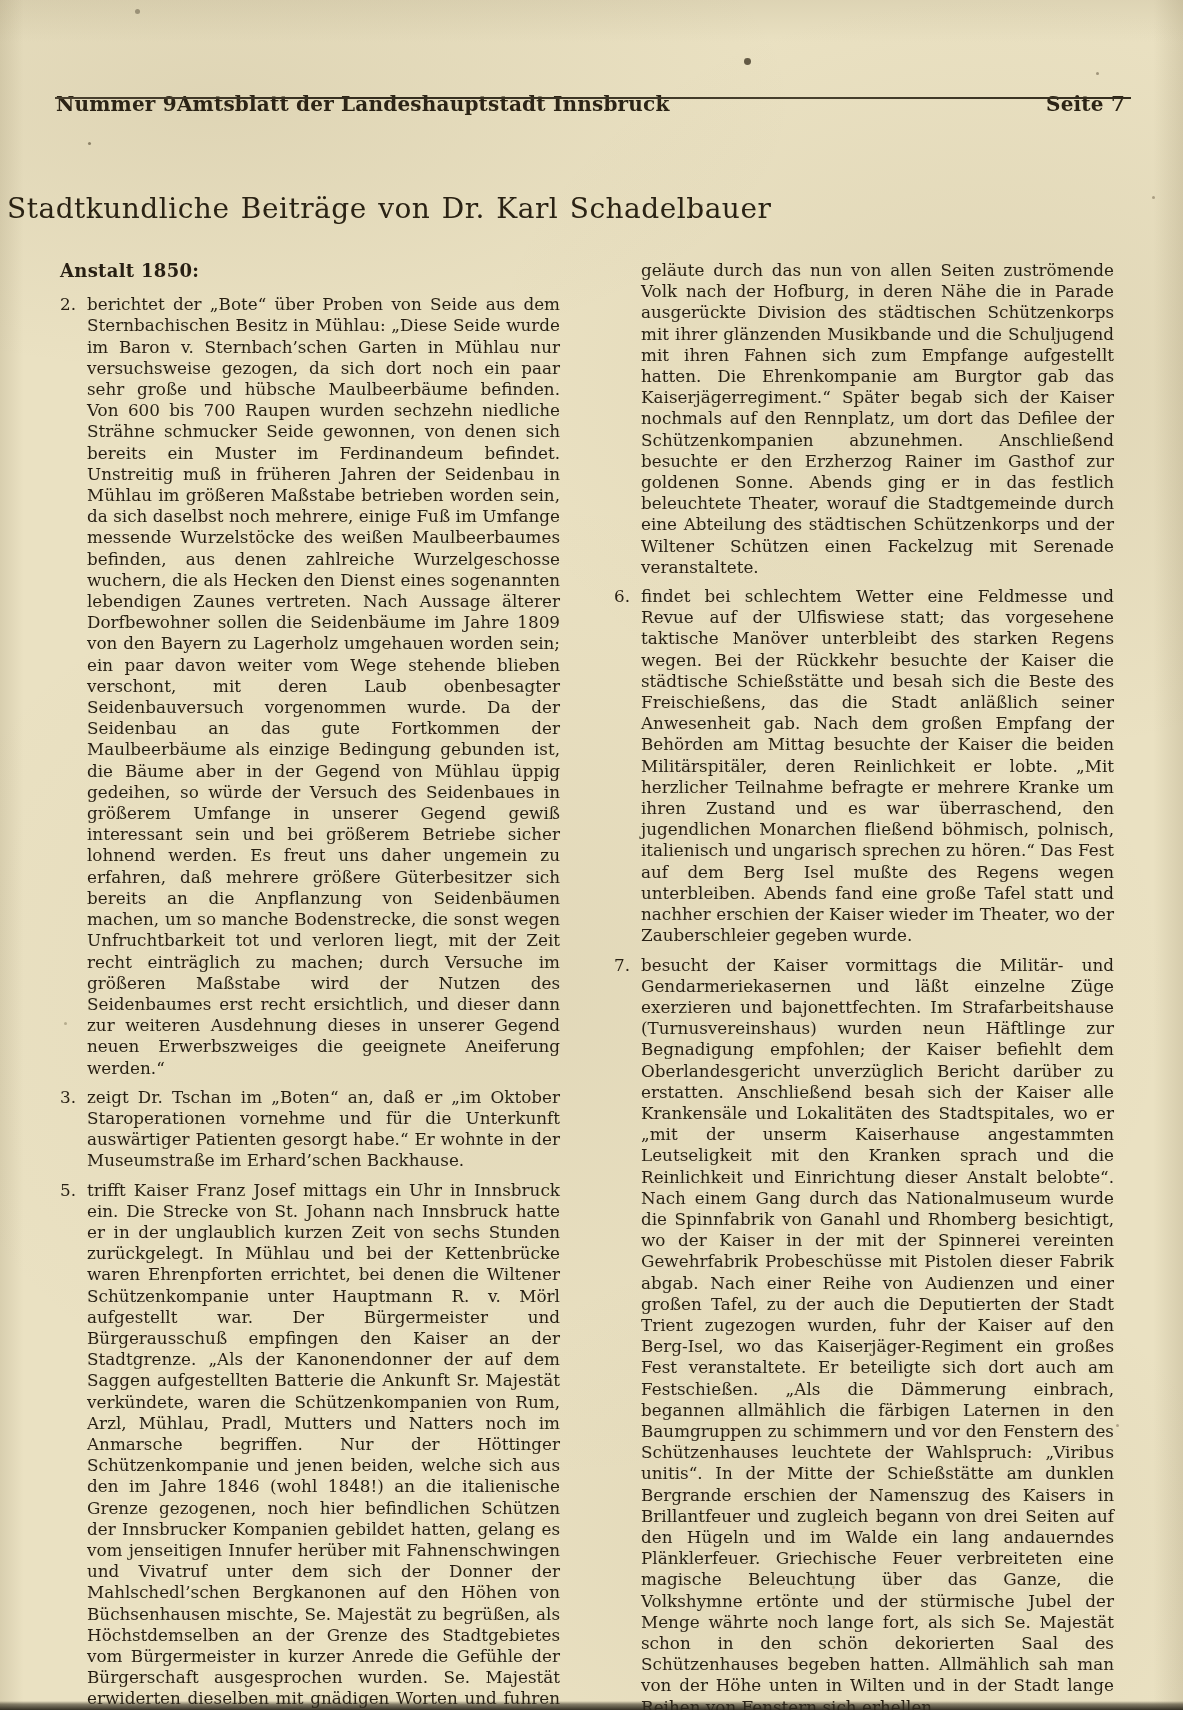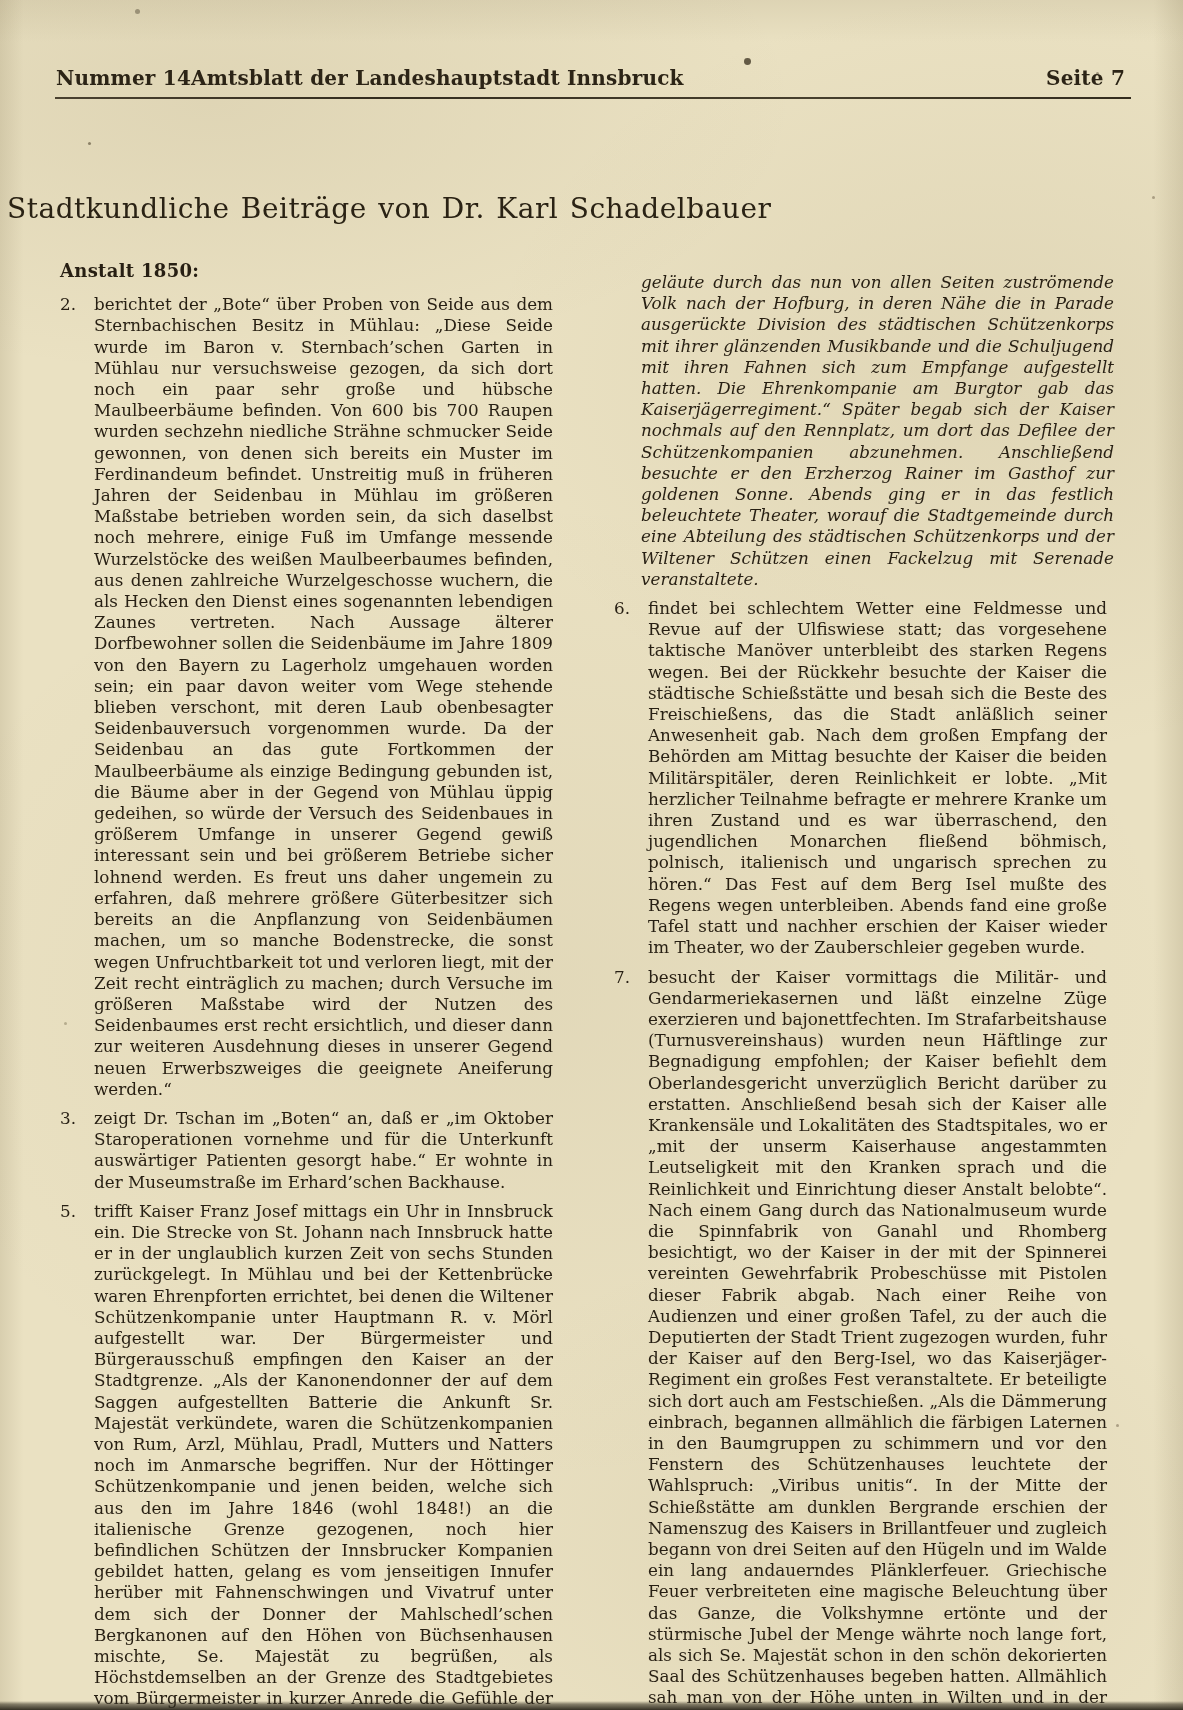--- a/index.html
+++ b/index.html
@@ -38,21 +38,21 @@
       136px 10px 0 1px  rgba(60,50,32,0.40);
   }
   
   .masthead{
     position:absolute;top:66px;left:56px;right:58px;
     display:flex;align-items:baseline;
     font-weight:bold;font-size:20px;letter-spacing:0.2px;color:#2c2416;
   }
   .mh-left{flex:0 0 auto;}
   .mh-center{flex:1 1 auto;}
-  .mh-right{flex:0 0 auto;}
+  .mh-right{flex:0 0 auto;margin-top:26px;}
   .rule{
     position:absolute;top:97px;left:55px;width:1076px;height:2px;
     background:linear-gradient(to right, #4a4130 0%, #332c1e 30%, #47402e 70%, #332c1e 100%);
   }
   
   .title{
     position:absolute;top:130px;left:0;width:100%;
     margin:0;text-align:center;white-space:nowrap;
     font-family:"Liberation Serif", serif;font-weight:400;
     font-size:47px;letter-spacing:0.295em;word-spacing:0.30em;
@@ -75,32 +75,32 @@
     display:flex;gap:54px;
     font-size:16.8px;line-height:21.2px;
   }
   .col{width:500px;}
   .colhead{
     font-weight:bold;font-size:18px;margin:0 0 13px 0;letter-spacing:0.3px;
   }
   .item{position:relative;padding-left:27px;margin:0 0 8px 0;}
   .item .num{position:absolute;left:0;top:0;}
   .itext,.cont{
-    margin:7px;text-align:justify;text-justify:inter-word;
+    margin:0;text-align:justify;text-justify:inter-word;
   }
-  .cont{padding-left:27px;margin:12px 0 8px 0;font-style:italic;}
+  .cont{padding-left:27px;margin:0 0 8px 0;}
 </style>
 </head>
 <body>
 
 <div class="page">
   <div class="specks"></div>
 
   <header class="masthead">
-    <span class="mh-left">Nummer 14</span>
+    <span class="mh-left">Nummer 9</span>
     <span class="mh-center">Amtsblatt der Landeshauptstadt Innsbruck</span>
     <span class="mh-right">Seite 7</span>
   </header>
   <div class="rule"></div>
 
   <div class="subtitle">Stadtkundliche Beiträge von Dr. Karl Schadelbauer</div>
 
   <div class="columns">
 
     <div class="col">

